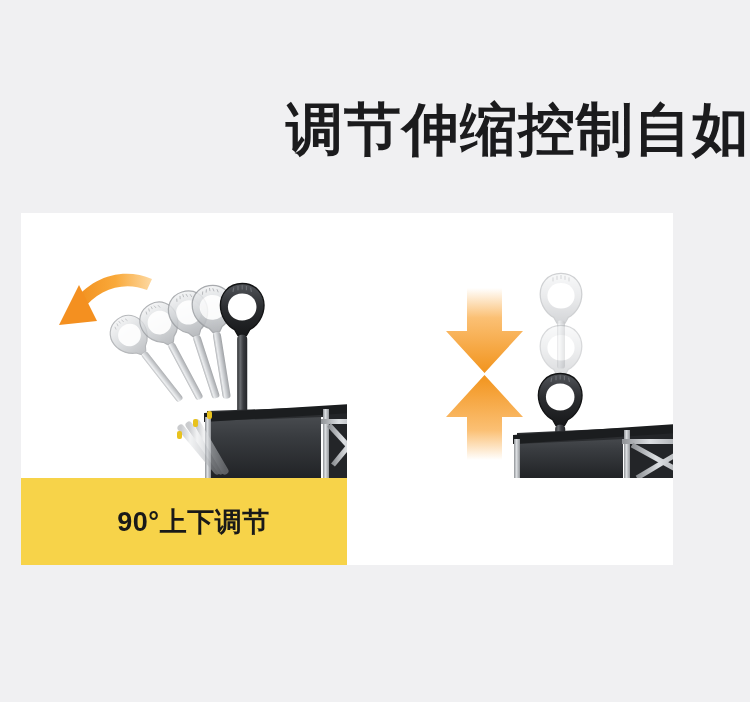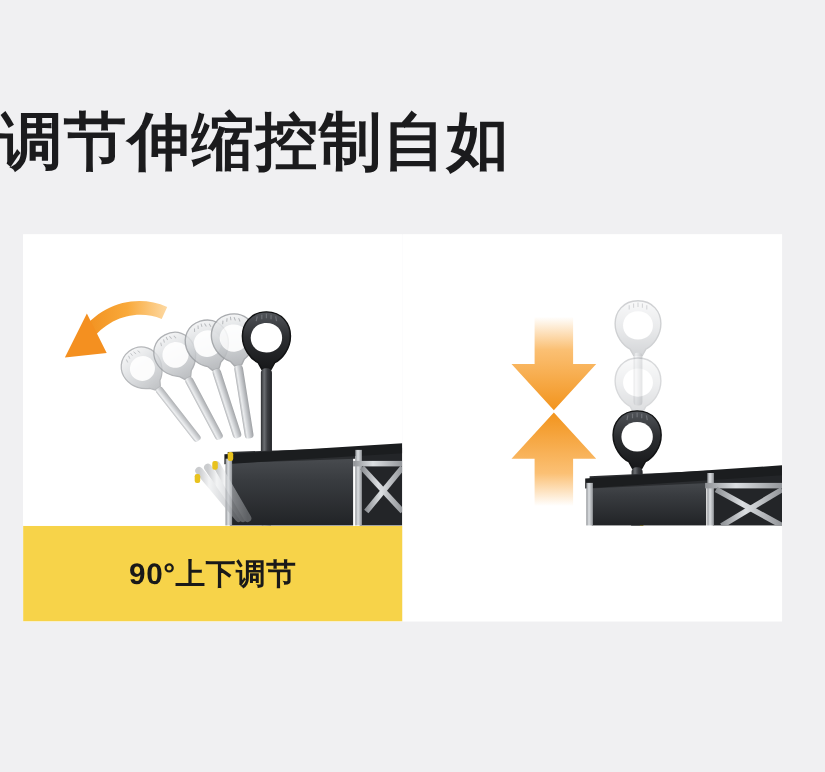--- a/index.html
+++ b/index.html
@@ -14,38 +14,38 @@
     overflow: hidden;
     position: relative;
   }
 
   
   .page-title {
     position: absolute;
     left: 0;
     top: 96px;
     width: 750px;
-    text-align: left;
+    text-align: right;
     font-size: 57px;
     line-height: 66px;
     font-weight: 700;
     color: #1b1b1d;
     letter-spacing: 1px;
     white-space: nowrap;
   }
 
   
   .panels {
     position: absolute;
     left: 21px;
     top: 213px;
-    width: 708px;
+    width: 652px;
     height: 352px;
     display: flex;
-    justify-content: flex-start;
+    justify-content: space-between;
   }
   .panel {
     width: 345px;
     height: 352px;
     background: #ffffff;
     position: relative;
     overflow: hidden;
     display: flex;
     flex-direction: column;
   }

